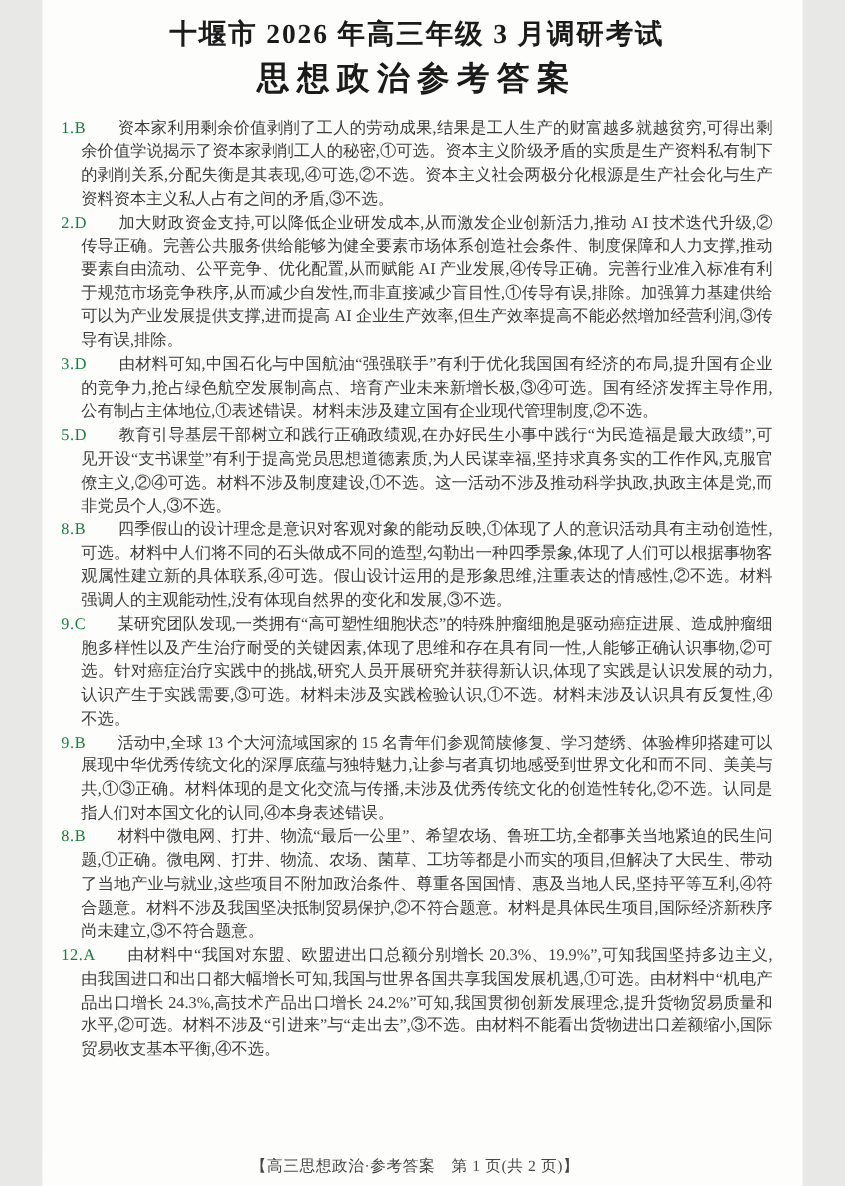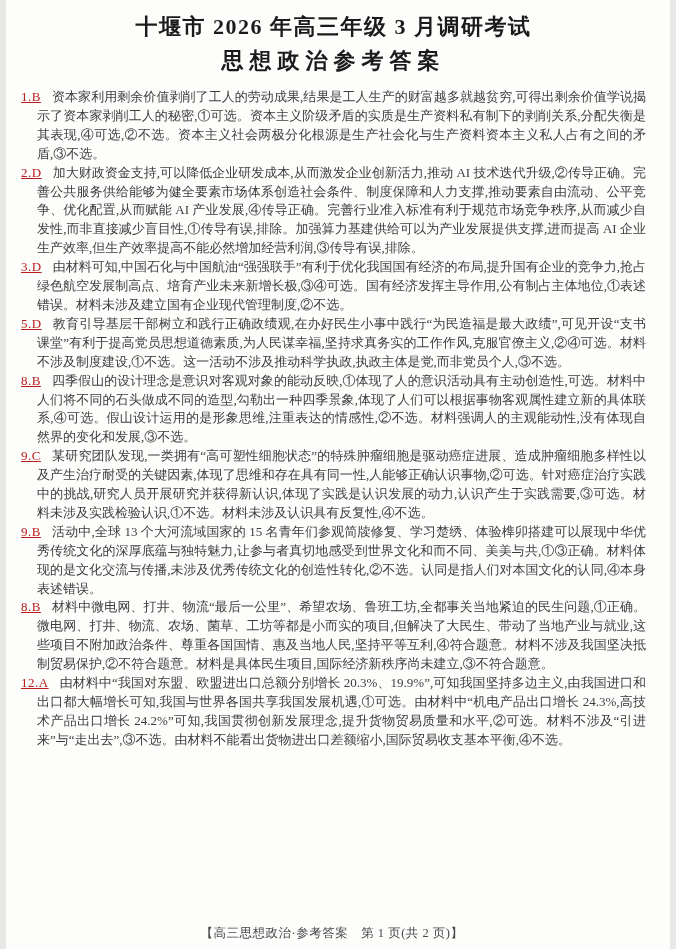--- a/index.html
+++ b/index.html
@@ -1,18 +1,18 @@
 <!DOCTYPE html>
 <html><head>
 <meta charset="utf-8">
 <style>
   html,body { margin:0; padding:0; background:#e8e8e6; }
   .page {
     position: relative;
-    width: 664px;
+    width: 608px;
     height: 949px;
     margin: 0 auto;
     background: #fdfdfc;
     box-sizing: border-box;
     padding: 13px 24px 0 15px;
     font-family: "Liberation Serif", "DejaVu Serif", serif;
     color: #3d3d3d;
     overflow: hidden;
   }
   .title-line1 {
@@ -20,44 +20,43 @@
     text-align: center;
     font-size: 22px;
     font-weight: bold;
     letter-spacing: 1.5px;
     color: #1b1b1b;
     line-height: 1.25;
   }
   .title-line2 {
     margin: 6px 0 0 0;
     text-align: center;
-    font-size: 22px;
+    font-size: 26px;
     font-weight: bold;
     letter-spacing: 6px;
     color: #1b1b1b;
     line-height: 1.25;
   }
   .answer-list {
     margin-top: 14px;
     font-size: 13px;
     line-height: 18.9px;
     text-align: justify;
     height: 820px;
     overflow: hidden;
   }
   .item {
     padding-left: 16px;
     text-indent: -16px;
     margin: 0;
   }
   .item .num {
     letter-spacing: 0.5px;
-    margin-right: 11px;
-    color: #b91c1c;
-    text-decoration: underline;
+    margin-right: 25px;
+    color: #15803d;
   }
   .item .txt { color: #3d3d3d; }
   .footer {
     position: absolute;
     left: 0; right: 12px; bottom: 7px;
     text-align: center;
     font-size: 12.5px;
     color: #474747;
     background: #fdfdfc;
     letter-spacing: 0.5px;

